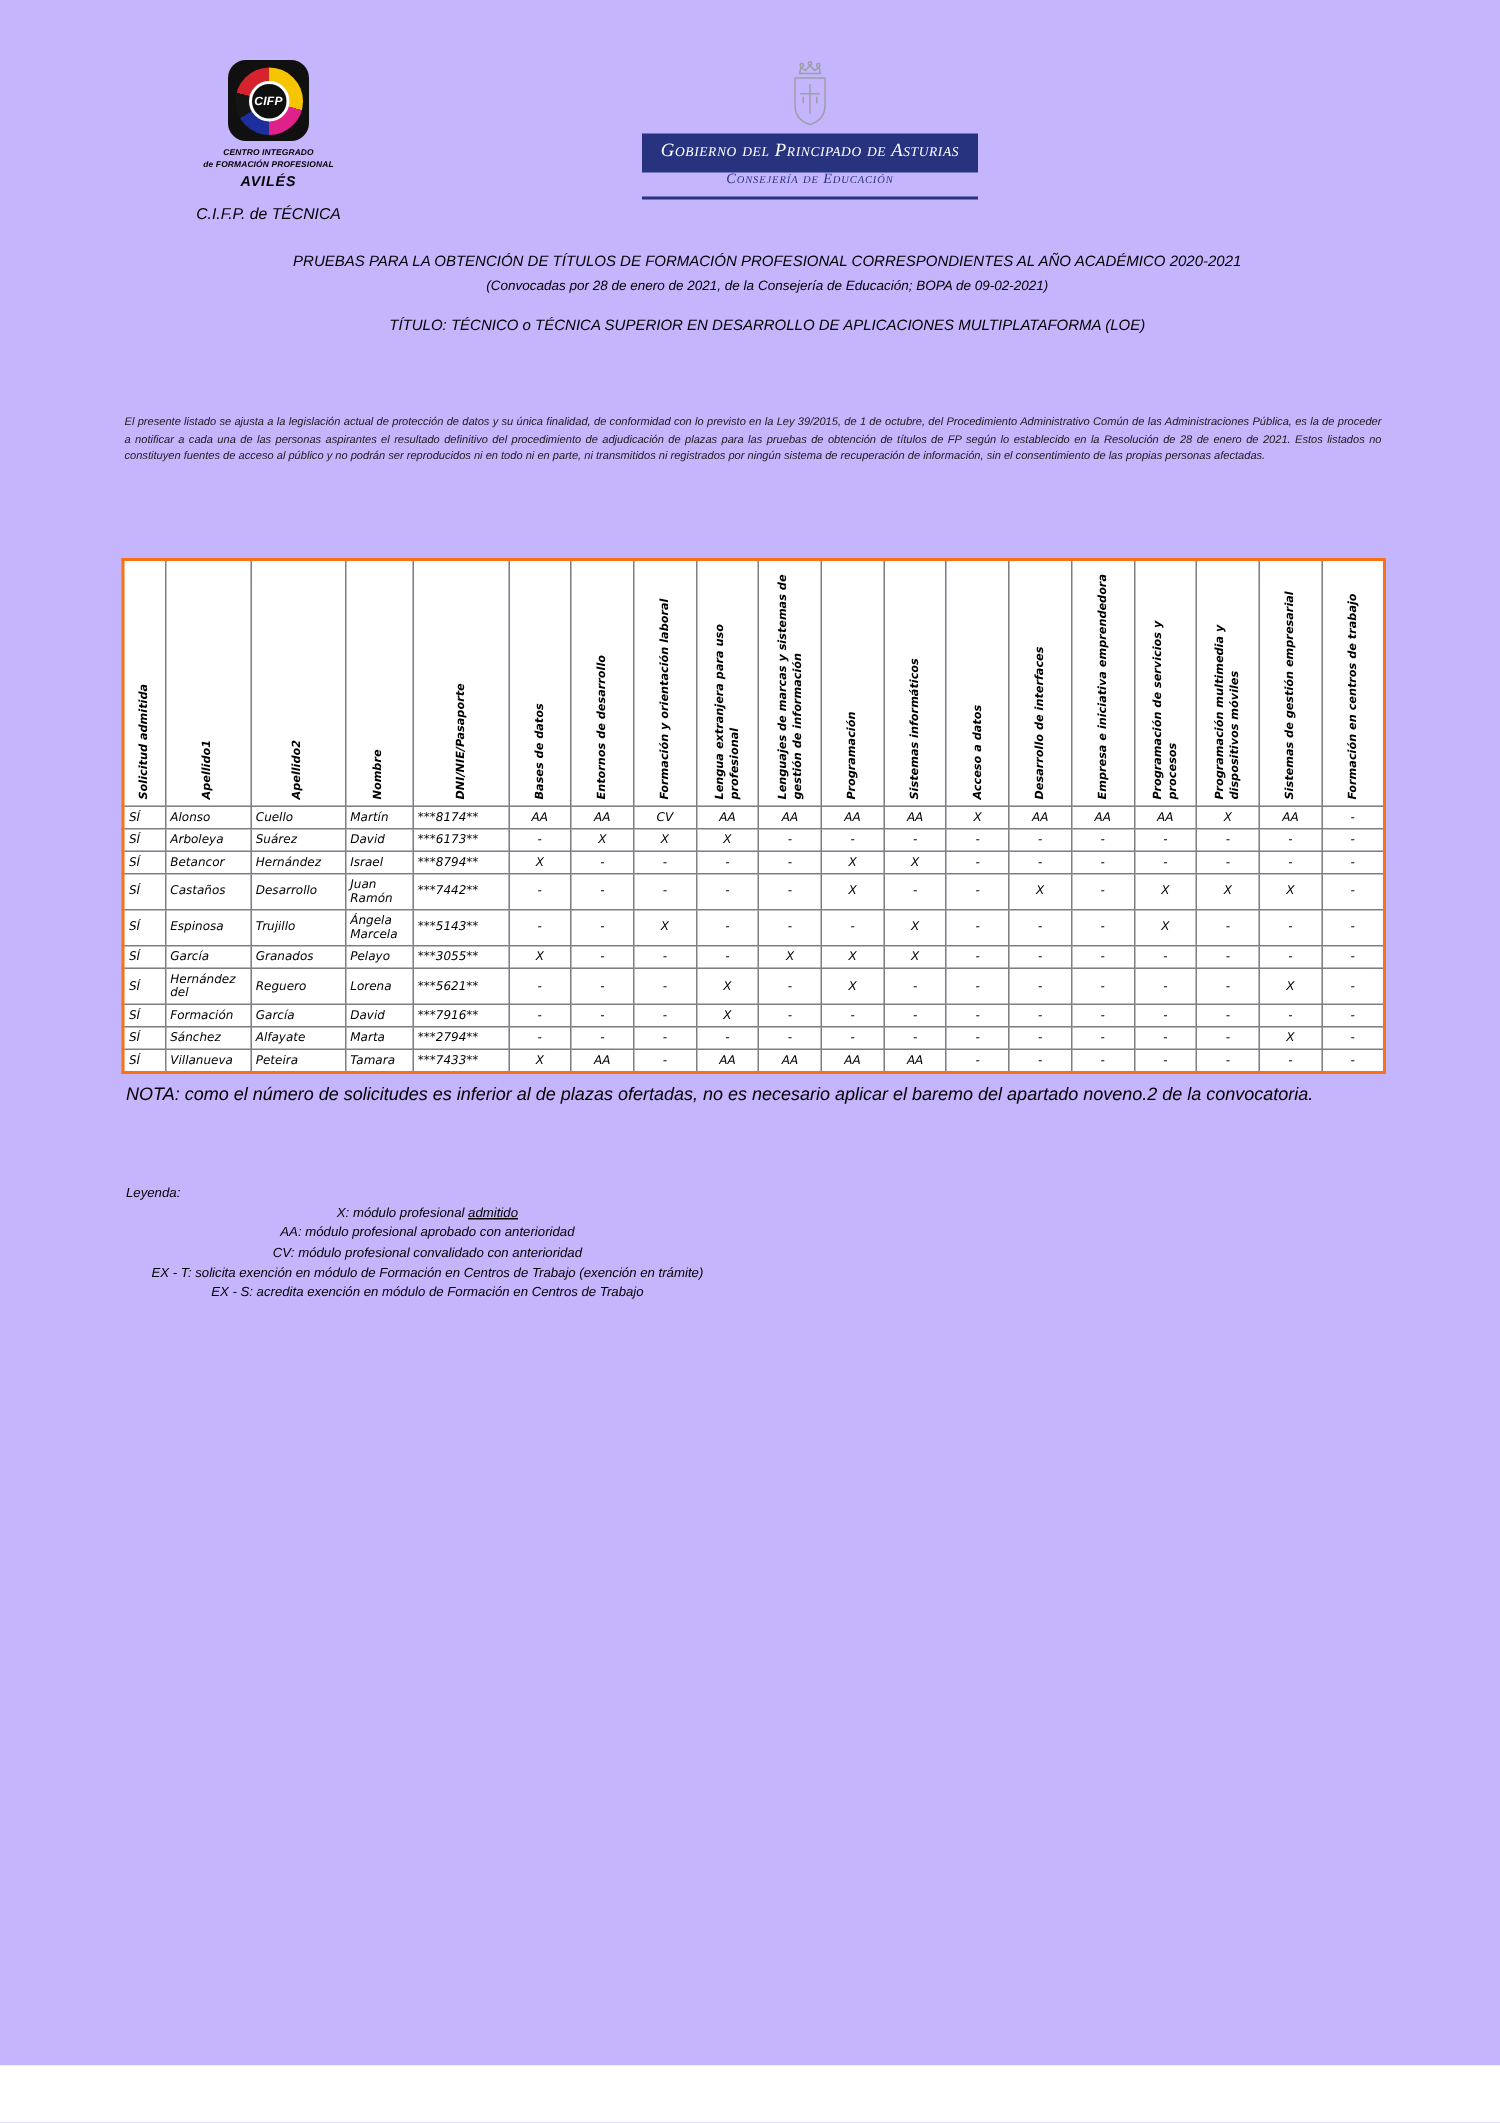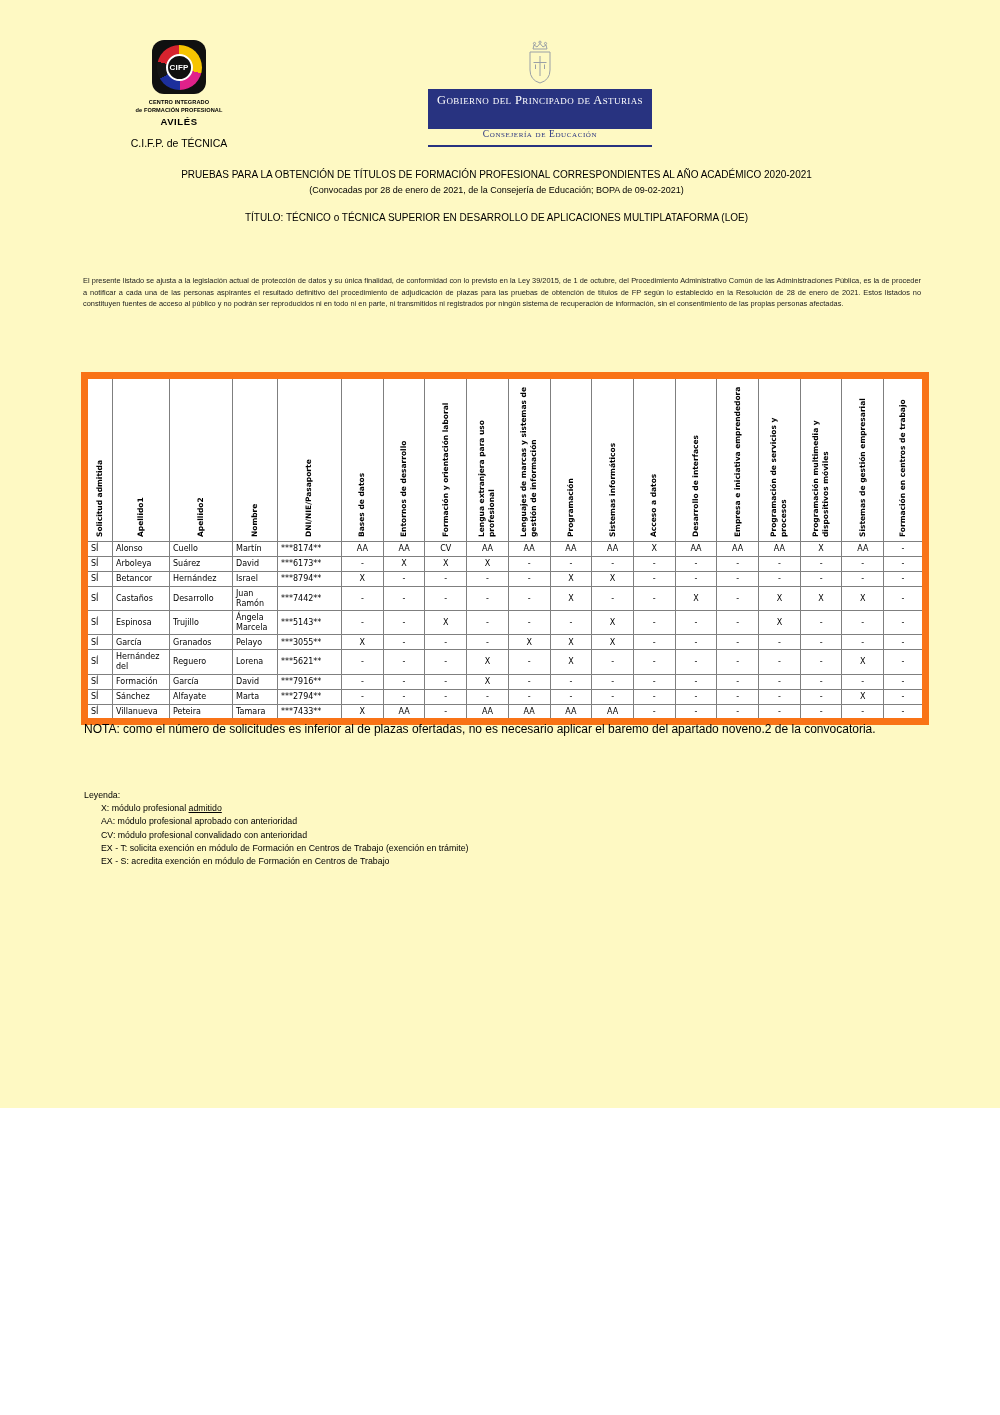--- a/index.html
+++ b/index.html
@@ -1,25 +1,26 @@
 <!DOCTYPE html>
 <html><head>
 <meta charset="utf-8">
 <style>
   * { box-sizing: border-box; }
   html, body { margin: 0; padding: 0; background: #ffffff; }
   .page {
     position: relative;
     width: 1000px;
-    height: 1108px;
+    height: 1377px;
     margin: 0 auto;
-    background: #fef9c3;
+    background: #c4b5fd;
     font-family: "Liberation Sans", sans-serif;
     color: #000;
     overflow: hidden;
+    font-style: italic;
   }
 
   
   .cifp-block { position: absolute; left: 120px; top: 40px; width: 118px; text-align: center; }
   .cifp-logo {
     width: 54px; height: 54px; margin: 0 auto;
     background: #101010; border-radius: 12px;
     display: flex; align-items: center; justify-content: center;
   }
   .cifp-ring {
@@ -37,67 +38,67 @@
   .cifp-l1 { margin-top: 5px; }
   .cifp-l3 { font-size: 9.5px; font-weight: bold; letter-spacing: .6px; margin-top: 2px; }
   .cifp-caption { font-size: 10.5px; margin-top: 10px; white-space: nowrap; }
 
   .gov-block { position: absolute; left: 428px; top: 40px; width: 224px; text-align: center; }
   .gov-emblem { display: block; margin: 0 auto 3px auto; }
   .gov-banner {
     background: #283380; color: #ffffff;
     font-family: "Liberation Serif", serif; font-variant: small-caps;
     font-size: 12.5px; letter-spacing: .4px;
-    padding: 4px 0 21px 0; white-space: nowrap;
+    padding: 4px 0 7px 0; white-space: nowrap;
   }
   .gov-sub {
     color: #283380; font-family: "Liberation Serif", serif; font-variant: small-caps;
     font-size: 9.5px; letter-spacing: .6px;
     margin-top: 0; padding-bottom: 6px;
     border-bottom: 2px solid #283380;
   }
 
   
-  .doc-title { position: absolute; left: 76px; top: 168px; width: 841px; text-align: center; }
+  .doc-title { position: absolute; left: 91px; top: 168px; width: 841px; text-align: center; }
   .t1 { font-size: 10px; line-height: 1.4; }
   .t2 { font-size: 9px;  margin-top: 3px; }
   .t3 { font-size: 10px; margin-top: 17px; }
   .t4 { font-size: 10px; margin-top: 19px; }
   .u  { text-decoration: underline; }
 
   .legal {
     position: absolute; left: 83px; top: 268px; width: 838px;
     font-size: 7.4px; line-height: 1.52; text-align: justify; color: #1a1a1a;
   }
 
   
   table.adm {
     position: absolute; left: 81px; top: 372px;
     width: 841px; border-collapse: collapse; table-layout: fixed;
     font-family: "DejaVu Sans", sans-serif;
-    border: 7px solid #f97316;
+    border: 2px solid #f97316;
   }
   table.adm th, table.adm td { border: 1px solid #7f7f7f; }
   th.vert { height: 164px; vertical-align: bottom; padding: 4px 1px; background: #fff; }
   .vtxt {
     writing-mode: vertical-rl; transform: rotate(180deg);
     height: 154px; margin: 0 auto;
     font-size: 7.5px; font-weight: bold; line-height: 1.35; text-align: left;
   }
   table.adm td {
     font-size: 8px; padding: 2px 3px; height: 15px;
     vertical-align: middle; background: #fff; line-height: 1.2;
   }
   td.c { text-align: center; }
   td.l { text-align: left; }
 
   
   .nota { position: absolute; left: 84px; top: 708px; width: 810px; font-size: 12px; line-height: 1.5; }
   .legend { position: absolute; left: 84px; top: 789px; font-size: 8.8px; line-height: 1.5; }
-  .legend-items { margin-left: 17px; }
+  .legend-items { margin-left: 17px; text-align: center; }
 </style>
 </head>
 <body>
 
 <div class="page">
 
   <div class="cifp-block">
     <div class="cifp-logo">
       <div class="cifp-ring">
         <div class="cifp-core">CIFP</div>

